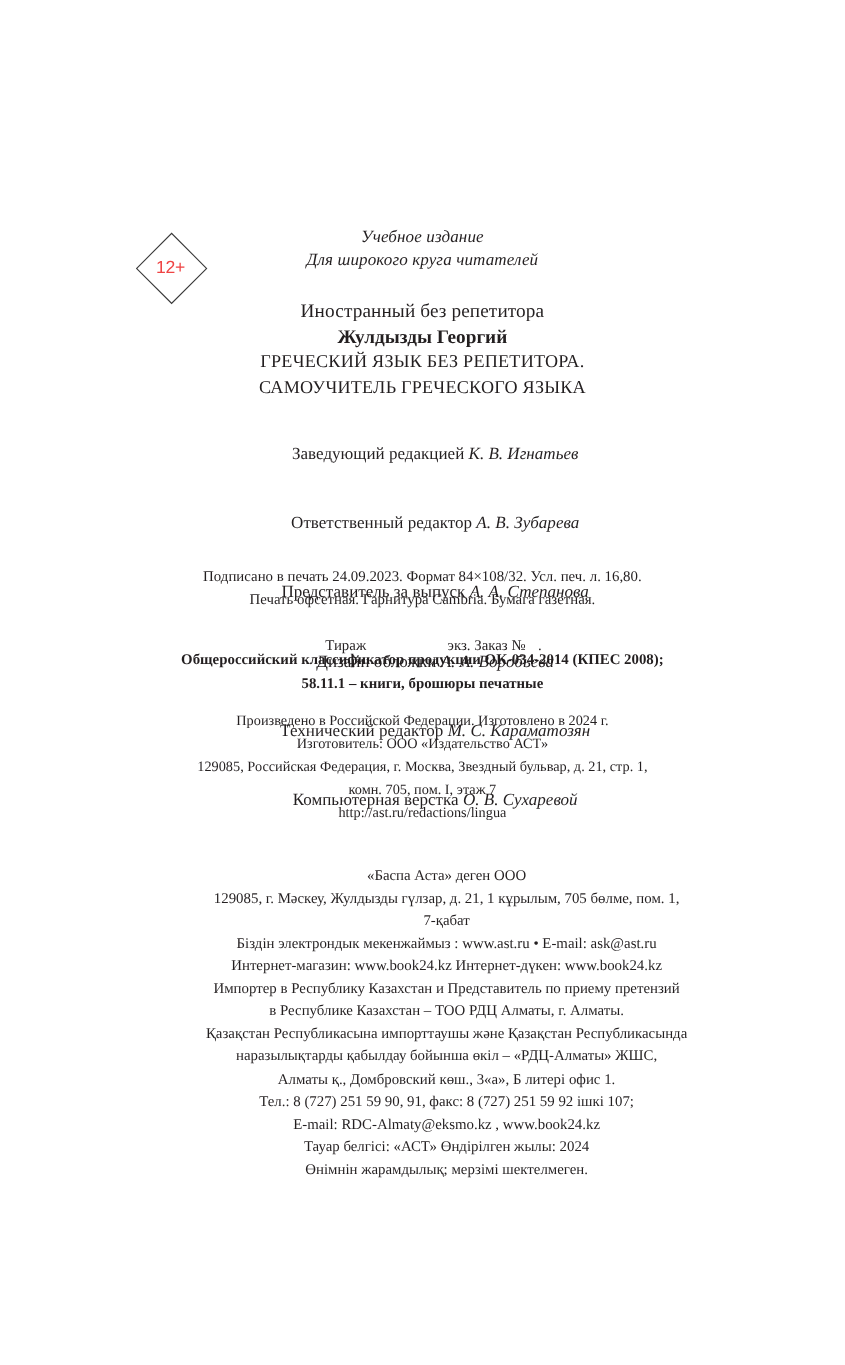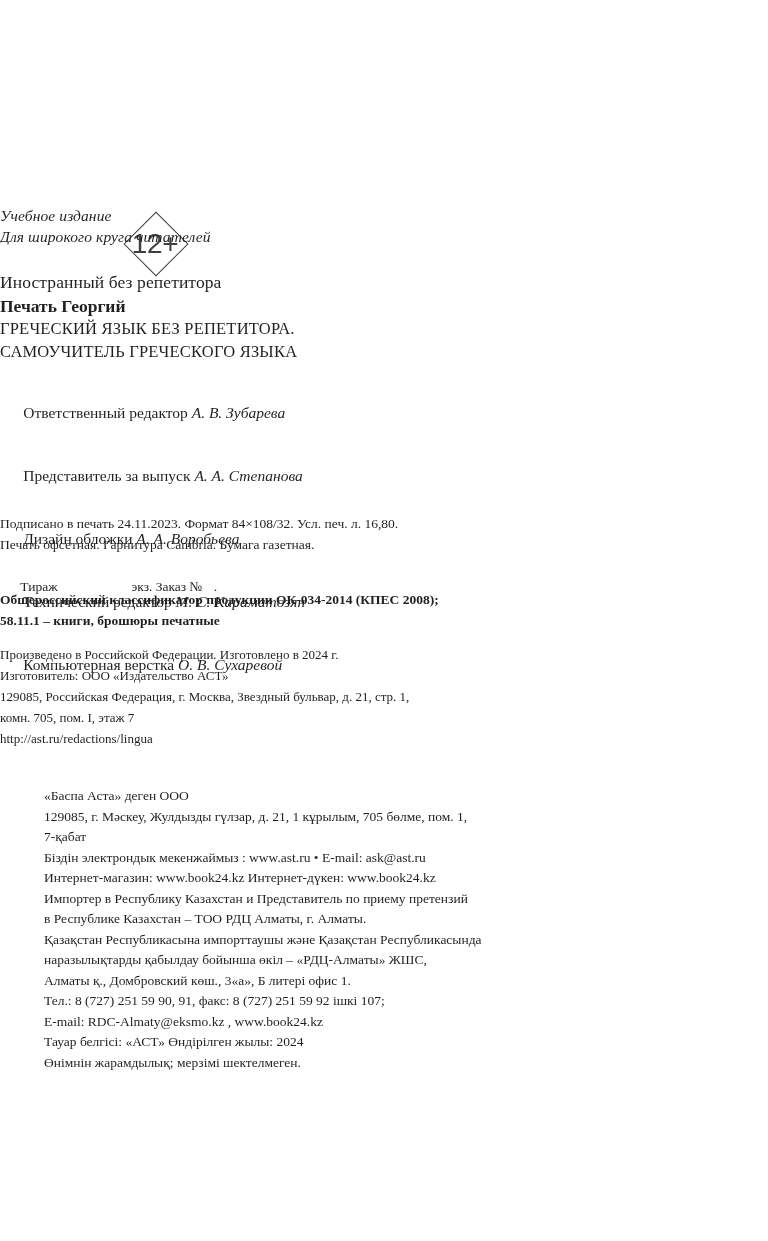--- a/index.html
+++ b/index.html
@@ -42,32 +42,33 @@
     height: 44px;
     margin-left: -22px;
     margin-top: -22px;
     border: 1px solid #3a3a3a;
     transform: rotate(45deg);
     box-sizing: content-box;
   }
   .age-badge .age-text {
     position: relative;
     font-family: "Liberation Sans", "DejaVu Sans", sans-serif;
-    font-size: 28px;
+    font-size: 16px;
     line-height: 1;
     letter-spacing: -0.3px;
-    color: #404040;
+    color: #ef4444;
     transform: translateY(1px);
   }
 
   
   .block {
     position: absolute;
     left: 0;
     width: 768px;
+    text-align: center;
   }
   .line {
     display: block;
     white-space: pre-wrap;
   }
 
   
   .header-block { top: 205px; }
   .header-block .line {
     font-style: italic;
@@ -147,45 +148,48 @@
     <span class="age-text">12+</span>
   </div>
 
   <div class="block header-block">
     <span class="line">Учебное издание</span>
     <span class="line">Для широкого круга читателей</span>
   </div>
 
   <div class="block title-block">
     <span class="line series">Иностранный без репетитора</span>
-    <span class="line author">Печать Георгий</span>
+    <span class="line author">Жулдызды Георгий</span>
     <span class="line book-title">ГРЕЧЕСКИЙ ЯЗЫК БЕЗ РЕПЕТИТОРА.</span>
     <span class="line book-title">САМОУЧИТЕЛЬ ГРЕЧЕСКОГО ЯЗЫКА</span>
   </div>
 
   <div class="block credits-block">
     <span class="line">
+      <span>Заведующий редакцией </span><span class="name">К. В. Игнатьев</span>
+    </span>
+    <span class="line">
       <span>Ответственный редактор </span><span class="name">А. В. Зубарева</span>
     </span>
     <span class="line">
       <span>Представитель за выпуск </span><span class="name">А. А. Степанова</span>
     </span>
     <span class="line">
       <span>Дизайн обложки </span><span class="name">А. А. Воробьева</span>
     </span>
     <span class="line">
       <span>Технический редактор </span><span class="name">М. С. Караматозян</span>
     </span>
     <span class="line">
       <span>Компьютерная верстка </span><span class="name">О. В. Сухаревой</span>
     </span>
   </div>
 
   <div class="block print-block">
-    <span class="line">Подписано в печать 24.11.2023. Формат 84×108/32. Усл. печ. л. 16,80.</span>
+    <span class="line">Подписано в печать 24.09.2023. Формат 84×108/32. Усл. печ. л. 16,80.</span>
     <span class="line">Печать офсетная. Гарнитура Cambria. Бумага газетная.</span>
     <span class="line">
       <span>Тираж</span><span class="gap-wide"></span><span>экз. Заказ № </span><span class="gap-small"></span><span>.</span>
     </span>
   </div>
 
   <div class="block classifier-block">
     <span class="line">Общероссийский классификатор продукции ОК-034-2014 (КПЕС 2008);</span>
     <span class="line">58.11.1 – книги, брошюры печатные</span>
   </div>

